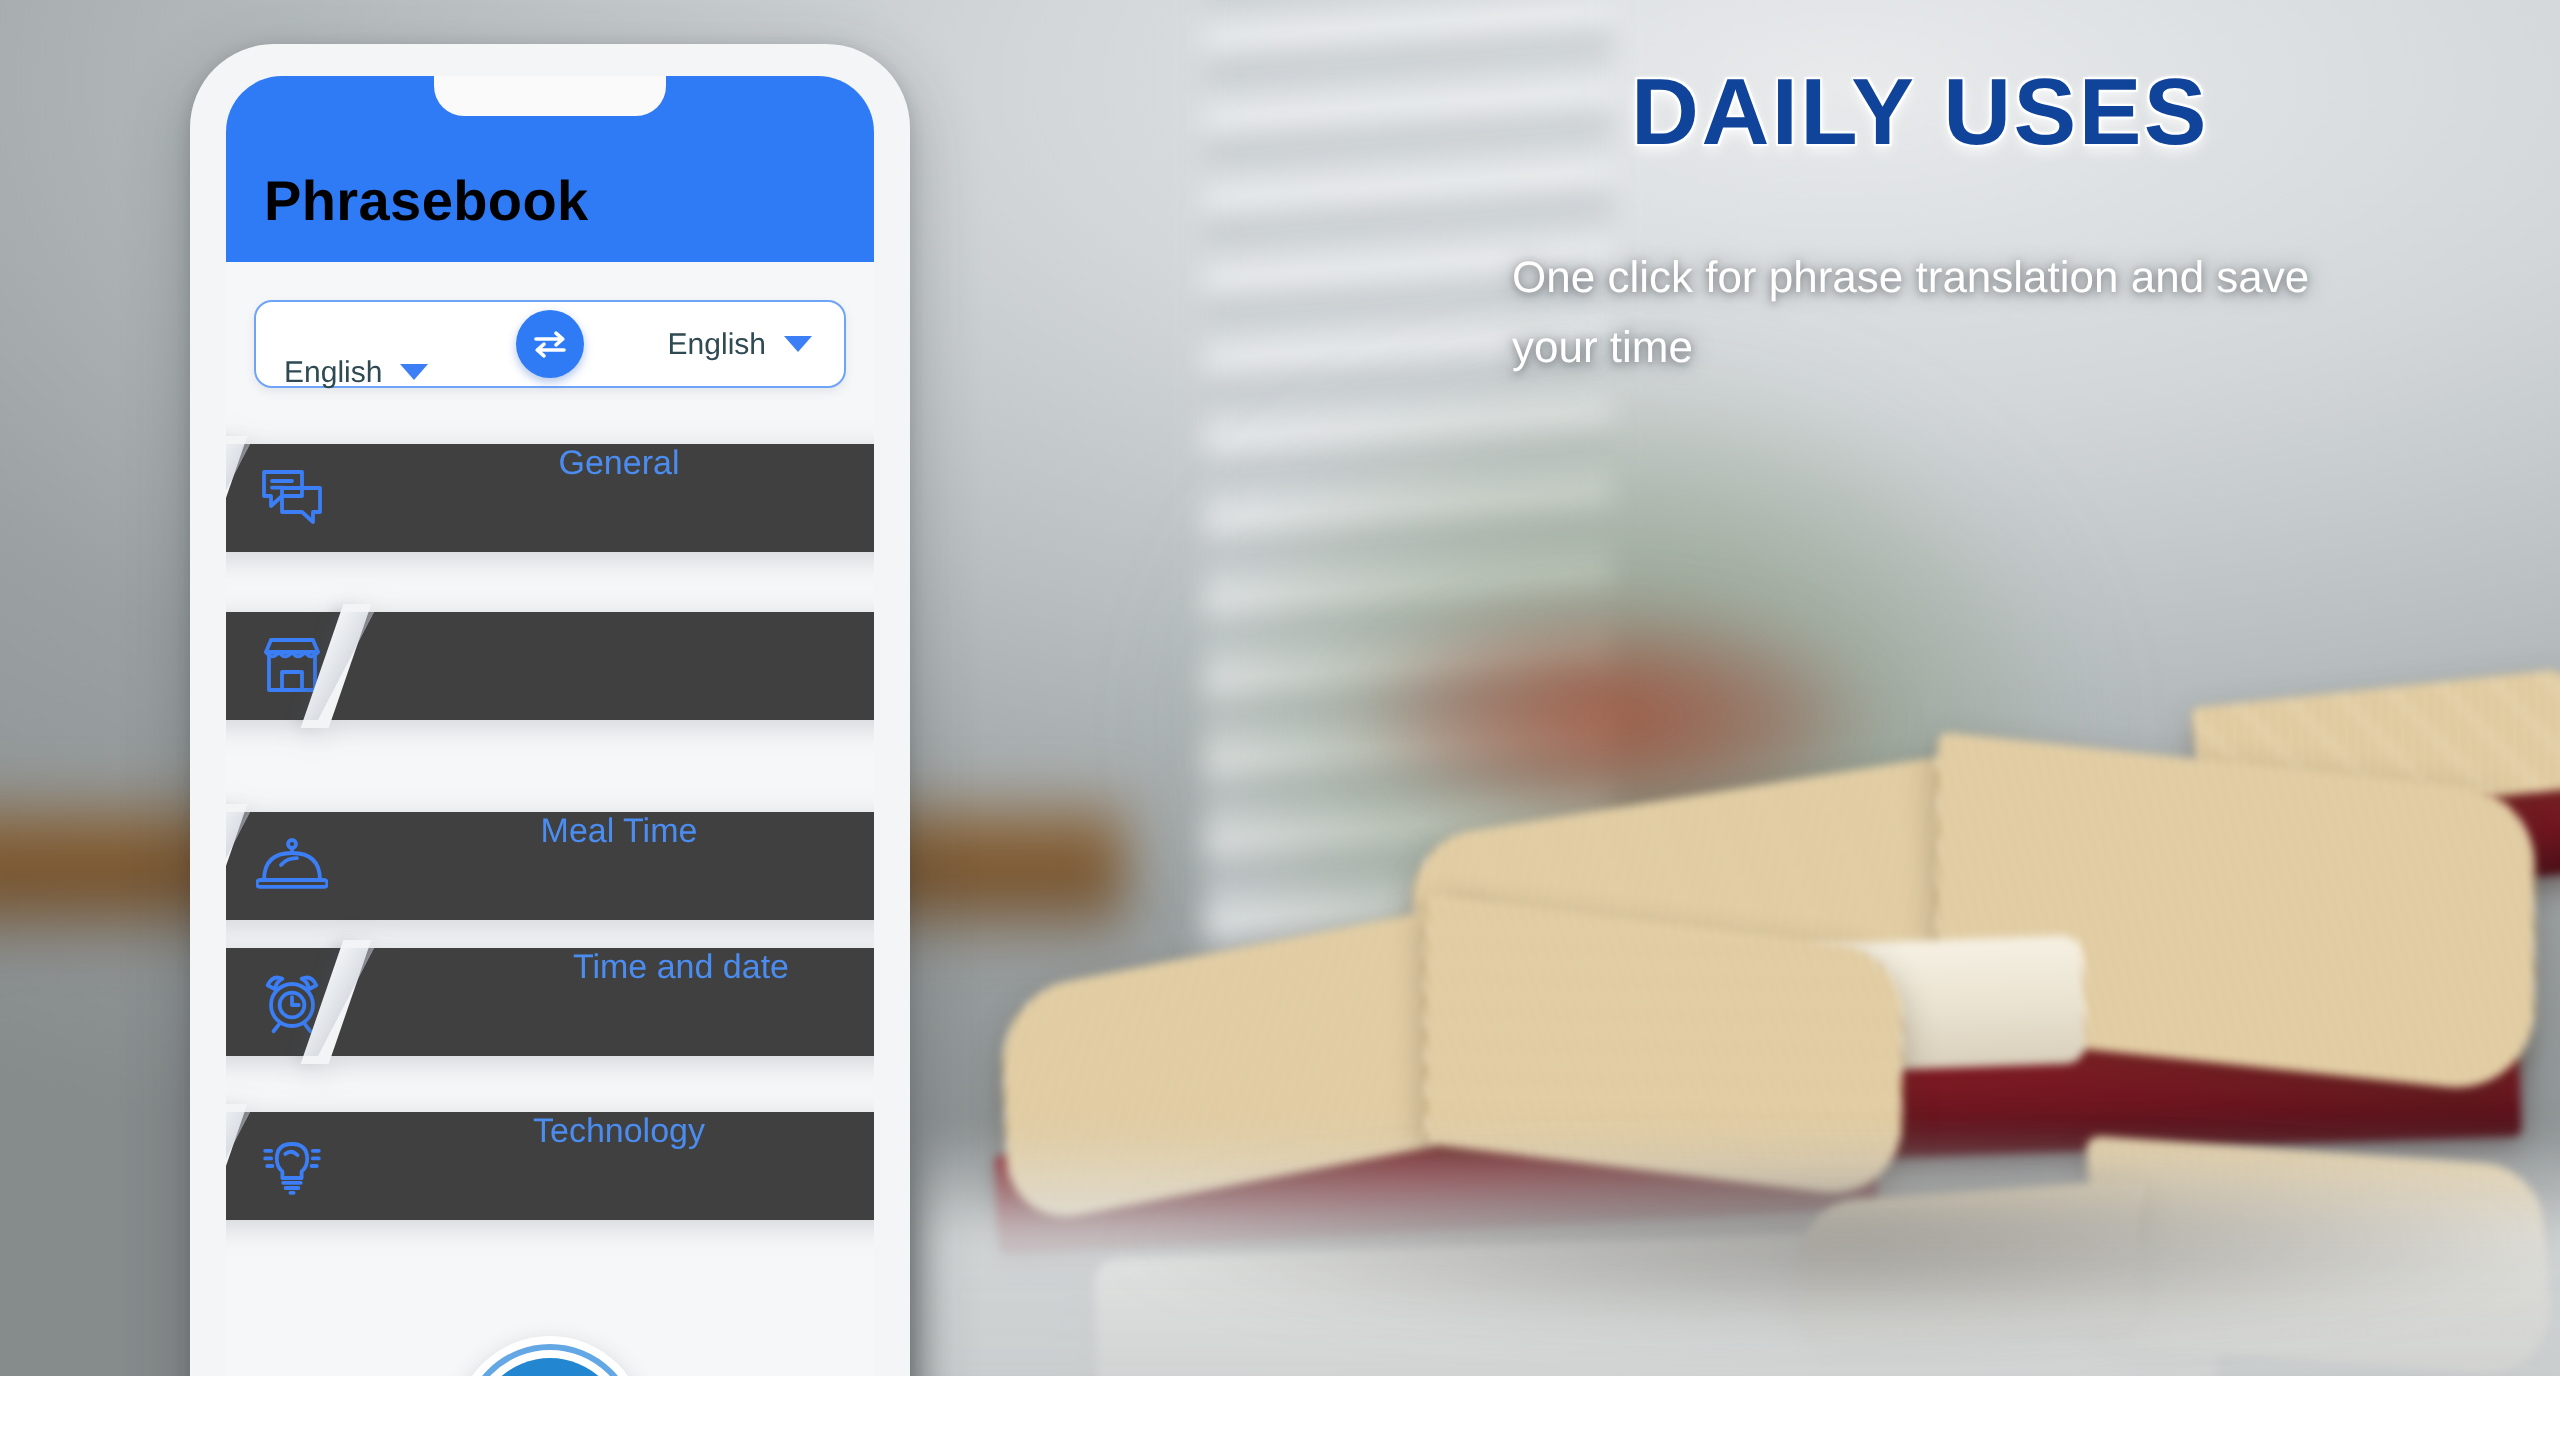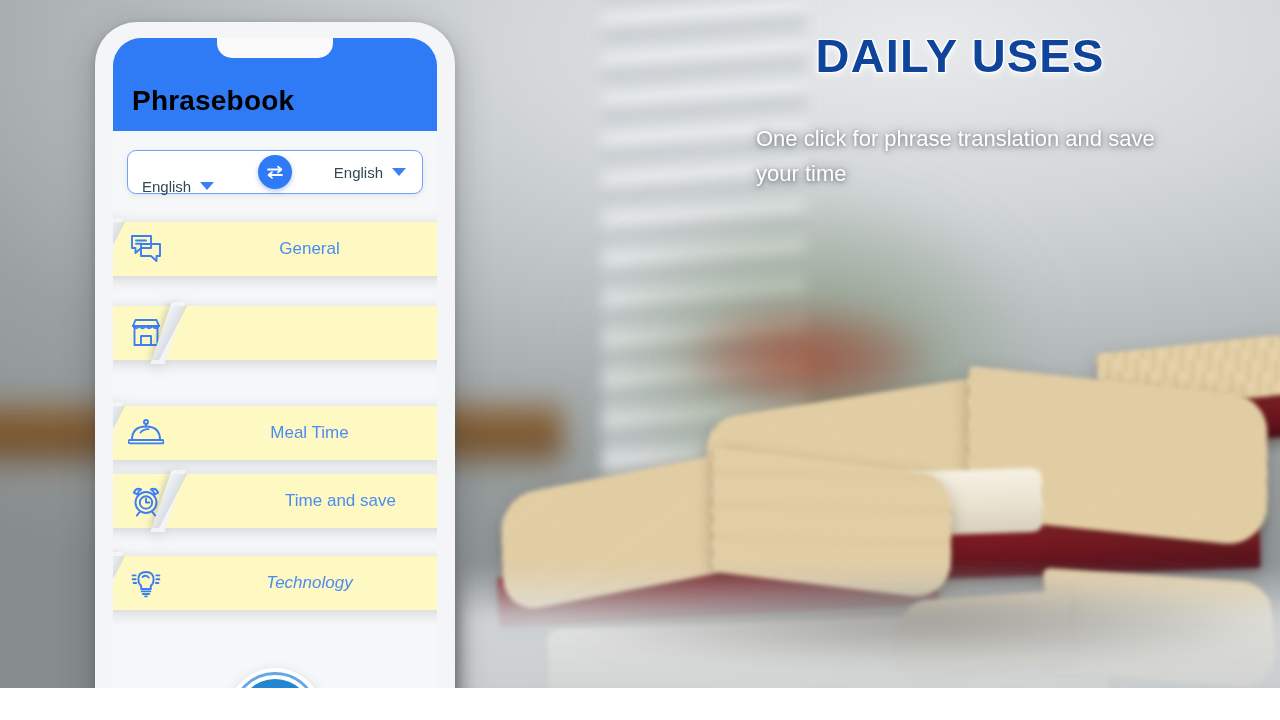--- a/index.html
+++ b/index.html
@@ -171,23 +171,23 @@
   .cat-area { position:relative; margin-top:12px; height:404px; }
 
   .cat-row {
     position:absolute; height:54px;
     display:flex; align-items:center;
     filter: drop-shadow(0 3px 7px rgba(60,70,90,.20));
   }
   .cat-card {
     position:relative;
     width:100%; height:100%;
-    background:#fef9c3;
+    background:#404040;
     border-radius:9px 0 0 9px;
-    display:flex; align-items:center;margin-top:24px;
+    display:flex; margin-top:24px;
   }
   .cat-icon {
     width:66px; min-width:66px;
     display:flex; align-items:center; justify-content:center;
     color:#3b7ef5;
   }
   .cat-slash {
     position:absolute; left:66px; top:0;
     width:30px; height:100%;
     background: linear-gradient(100deg, rgba(205,210,218,.0) 0%, rgba(198,204,213,.55) 42%, rgba(255,255,255,0) 43%);
@@ -356,26 +356,26 @@
                 <circle cx="17" cy="18.5" r="10.5"></circle>
                 <circle cx="17" cy="18.5" r="6.2"></circle>
                 <path d="M17 14.6 V18.5 H20.4"></path>
                 <path d="M4.8 8.6 q2.6 -5.4 7.4 -3.2 q-3.2 1.4 -3.6 5.2 Z"></path>
                 <path d="M29.2 8.6 q-2.6 -5.4 -7.4 -3.2 q3.2 1.4 3.6 5.2 Z"></path>
                 <path d="M10.5 28.2 L7.8 31.6 M23.5 28.2 L26.2 31.6"></path>
               </svg>
             </div>
             <div class="cat-sep"></div>
             <div class="cat-slash"></div>
-            <div class="cat-label">Time and save</div>
-
-          </div>
-        </div>
-
-        <div class="cat-row" style="left:-80px; width:425px; top:338px;font-style:italic;">
+            <div class="cat-label">Time and date</div>
+
+          </div>
+        </div>
+
+        <div class="cat-row" style="left:-80px; width:425px; top:338px;">
           <div class="cat-card">
             <div class="cat-icon" style="margin-left:80px;">
               <svg width="34" height="34" viewBox="0 0 34 34" fill="none" stroke="#3b7ef5" stroke-width="1.9" stroke-linejoin="round" stroke-linecap="round">
                 <path d="M17 6 q7.6 0 7.6 7.4 q0 4.2 -2.8 6.4 V23 H12.2 V19.8 q-2.8 -2.2 -2.8 -6.4 Q9.4 6 17 6 Z"></path>
                 <path d="M12.6 25.4 H21.4 M13.8 28 H20.2"></path>
                 <path d="M16.2 30.4 H17.8"></path>
                 <path d="M3.6 9.4 H6.6 M3.6 13.2 H6.6 M4.6 17 H7.2"></path>
                 <path d="M30.4 9.4 H27.4 M30.4 13.2 H27.4 M29.4 17 H26.8"></path>
                 <path d="M13.6 11 q3.2 -2.6 6.2 0.6"></path>
               </svg>

